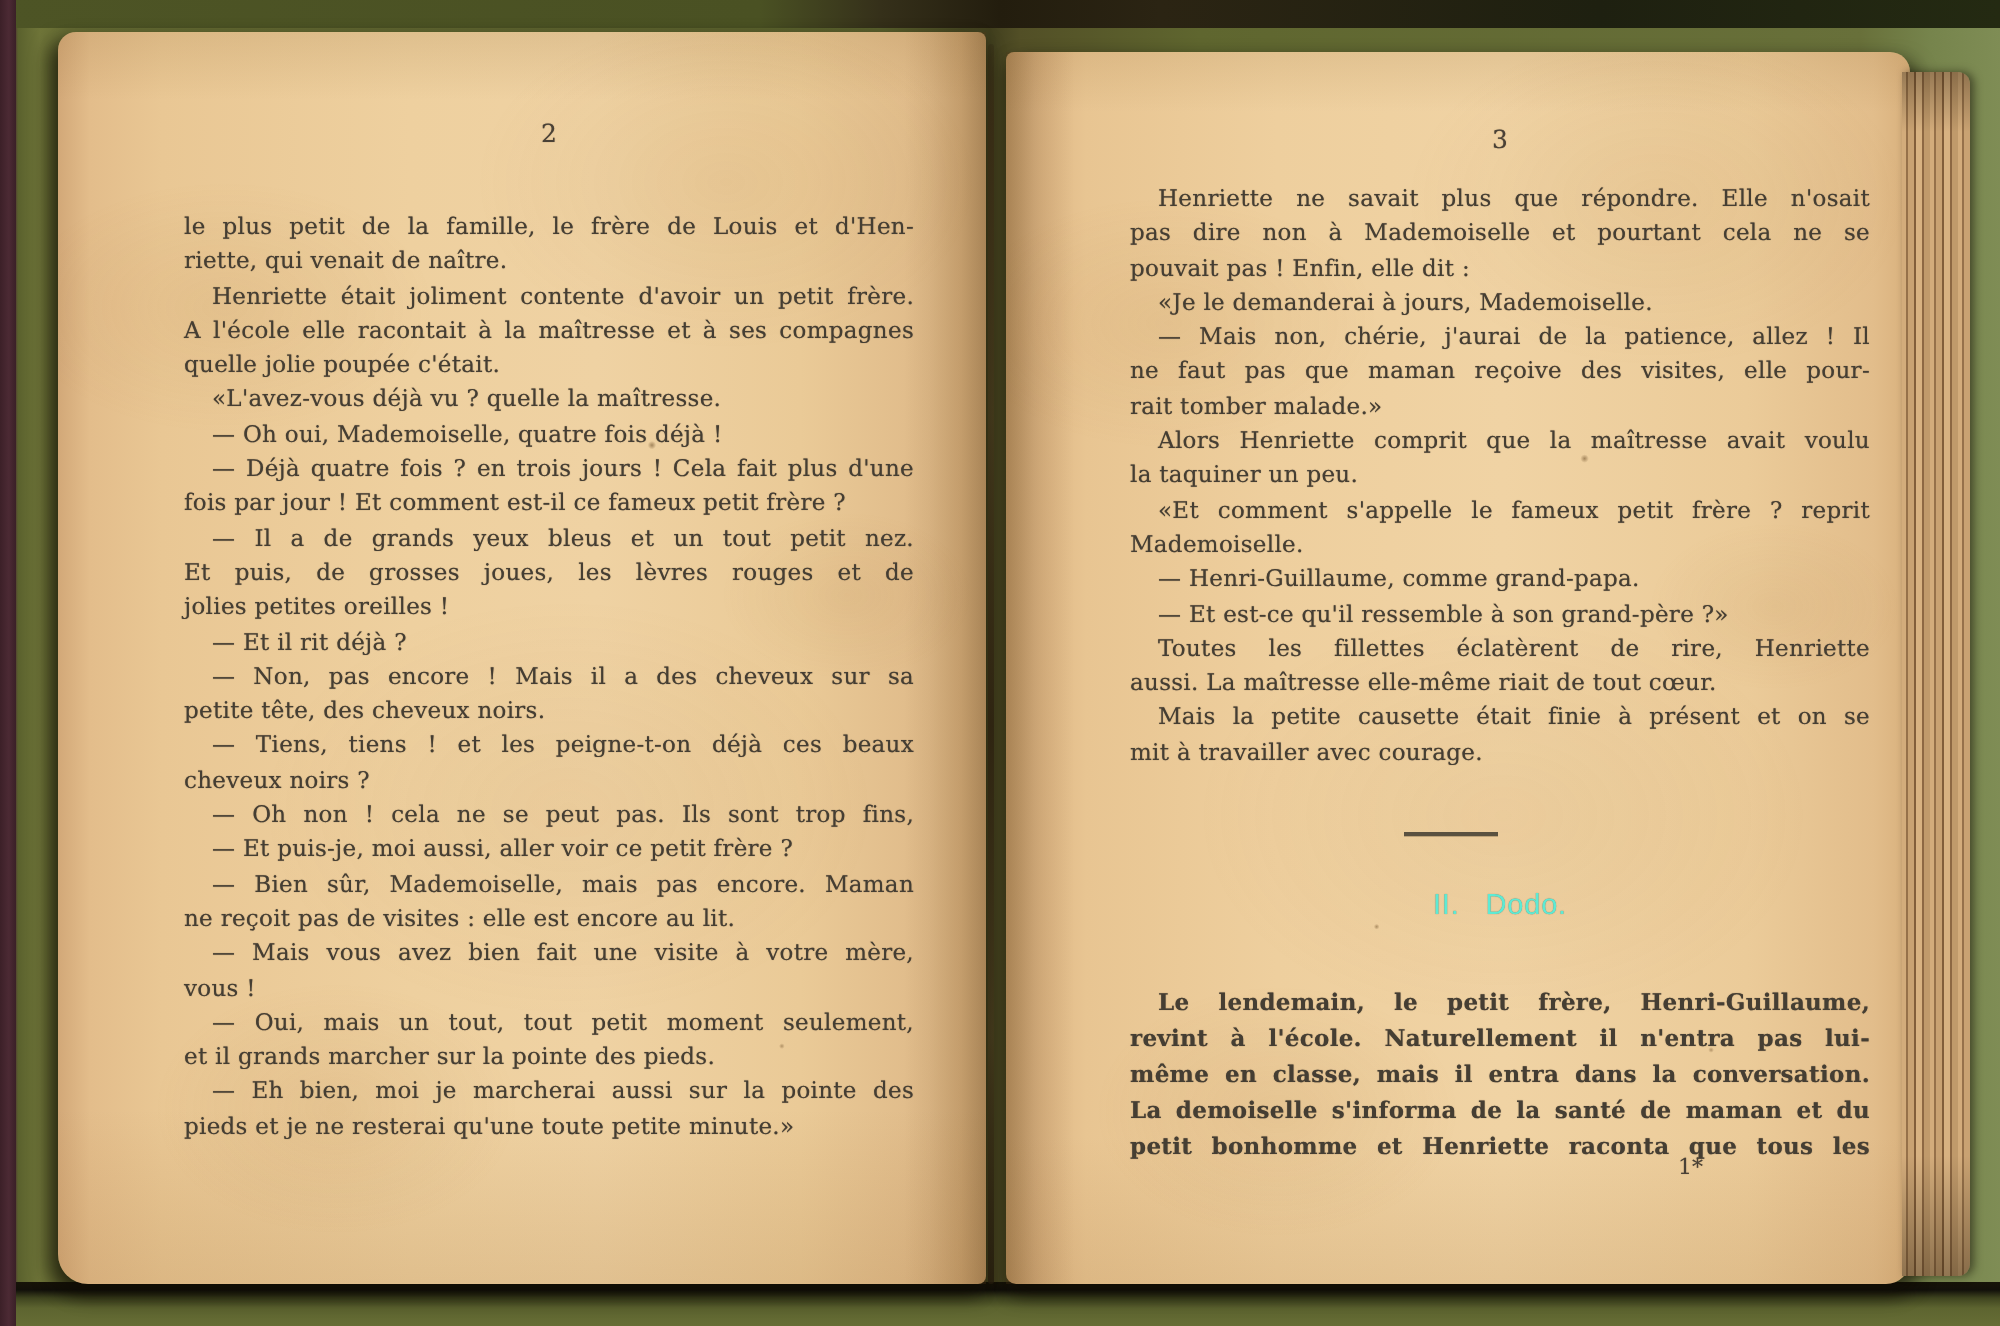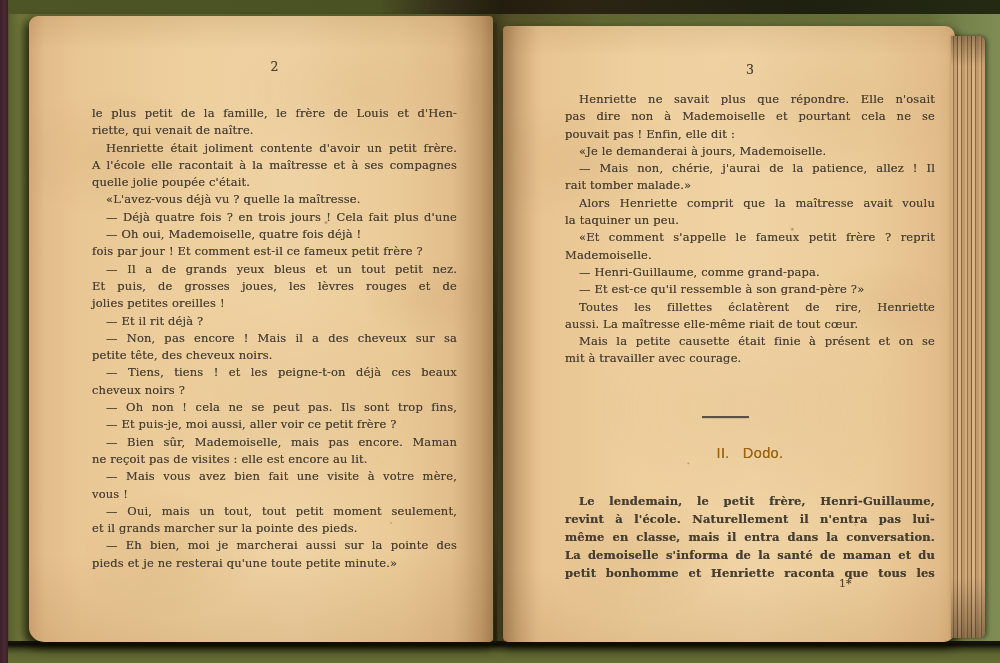--- a/index.html
+++ b/index.html
@@ -93,21 +93,21 @@
   .line.in{padding-left:14px;}
   .line.end{text-align-last:left;}
   .pagenum{
     position:absolute;color:#4a4136;font-size:12.5px;text-align:center;
     text-shadow:0 0 .5px rgba(70,58,44,.6);
   }
   .divider{position:absolute;left:702px;top:416px;width:47px;height:2px;background:#5a5140;box-shadow:0 .5px 0 rgba(120,100,70,.4);}
   .chapter-heading{
     position:absolute;left:565px;top:445px;width:370px;height:20px;
     display:flex;justify-content:center;gap:13px;
-    font-family:"Liberation Sans", sans-serif;font-size:14.5px;color:#a16207;
+    font-family:"Liberation Sans", sans-serif;font-size:14.5px;color:#5eead4;
     letter-spacing:.4px;text-shadow:0 0 .4px rgba(60,52,40,.6);
   }
   .sig{position:absolute;left:839px;top:577px;width:34px;color:#4a4136;font-size:11px;
     text-shadow:0 0 .4px rgba(70,58,44,.6);}
 </style>
 </head>
 <body>
 
 <div class="cover"></div>
 <div class="cover-top"></div>
@@ -122,22 +122,22 @@
 <div class="page-edge-stack"></div>
 
 <div class="pagenum" style="left:92px;top:59px;width:365px;">2</div>
 <div class="textcol" style="left:92px;top:105px;width:365px;">
     <div class="line">le plus petit de la famille, le frère de Louis et d'Hen-</div>
     <div class="line end">riette, qui venait de naître.</div>
     <div class="line in">Henriette était joliment contente d'avoir un petit frère.</div>
     <div class="line">A l'école elle racontait à la maîtresse et à ses compagnes</div>
     <div class="line end">quelle jolie poupée c'était.</div>
     <div class="line in end">«L'avez-vous déjà vu ? quelle la maîtresse.</div>
+    <div class="line in end">— Oh oui, Mademoiselle, quatre fois déjà !</div>
     <div class="line in">— Déjà quatre fois ? en trois jours ! Cela fait plus d'une</div>
-    <div class="line in end">— Oh oui, Mademoiselle, quatre fois déjà !</div>
     <div class="line end">fois par jour ! Et comment est-il ce fameux petit frère ?</div>
     <div class="line in">— Il a de grands yeux bleus et un tout petit nez.</div>
     <div class="line">Et puis, de grosses joues, les lèvres rouges et de</div>
     <div class="line end">jolies petites oreilles !</div>
     <div class="line in end">— Et il rit déjà ?</div>
     <div class="line in">— Non, pas encore ! Mais il a des cheveux sur sa</div>
     <div class="line end">petite tête, des cheveux noirs.</div>
     <div class="line in">— Tiens, tiens ! et les peigne-t-on déjà ces beaux</div>
     <div class="line end">cheveux noirs ?</div>
     <div class="line in">— Oh non ! cela ne se peut pas. Ils sont trop fins,</div>
@@ -152,20 +152,21 @@
     <div class="line end">pieds et je ne resterai qu'une toute petite minute.»</div>
   </div>
 
 <div class="pagenum" style="left:565px;top:62px;width:370px;">3</div>
 <div class="textcol" style="left:565px;top:91px;width:370px;">
     <div class="line in">Henriette ne savait plus que répondre. Elle n'osait</div>
     <div class="line">pas dire non à Mademoiselle et pourtant cela ne se</div>
     <div class="line end">pouvait pas ! Enfin, elle dit :</div>
     <div class="line in end">«Je le demanderai à jours, Mademoiselle.</div>
     <div class="line in">— Mais non, chérie, j'aurai de la patience, allez ! Il</div>
+    <div class="line">ne faut pas que maman reçoive des visites, elle pour-</div>
     <div class="line end">rait tomber malade.»</div>
     <div class="line in">Alors Henriette comprit que la maîtresse avait voulu</div>
     <div class="line end">la taquiner un peu.</div>
     <div class="line in">«Et comment s'appelle le fameux petit frère ? reprit</div>
     <div class="line end">Mademoiselle.</div>
     <div class="line in end">— Henri-Guillaume, comme grand-papa.</div>
     <div class="line in end">— Et est-ce qu'il ressemble à son grand-père ?»</div>
     <div class="line in">Toutes les fillettes éclatèrent de rire, Henriette</div>
     <div class="line end">aussi. La maîtresse elle-même riait de tout cœur.</div>
     <div class="line in">Mais la petite causette était finie à présent et on se</div>

